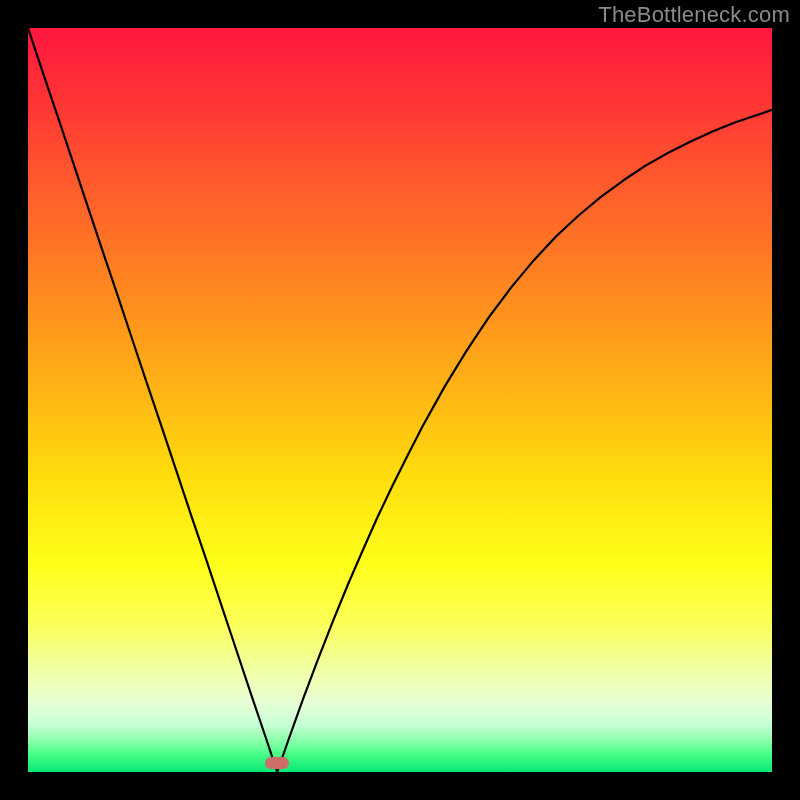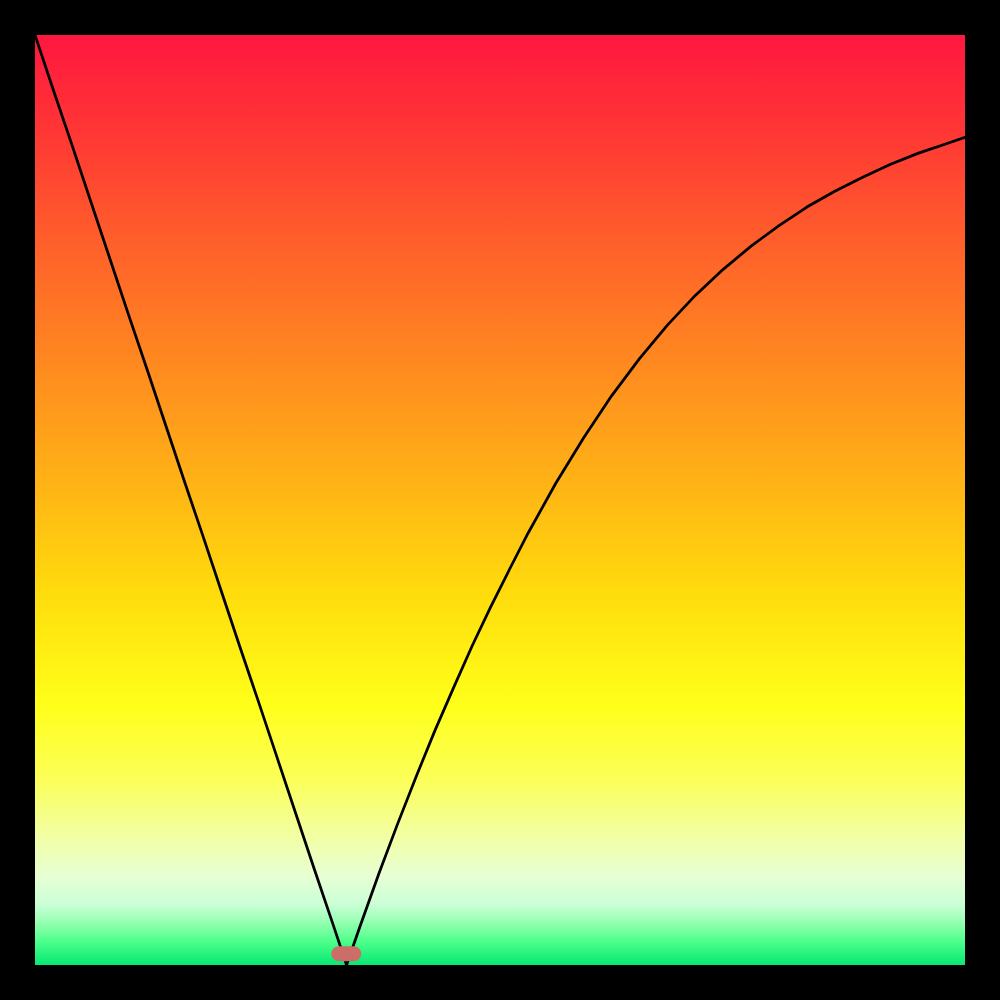--- a/index.html
+++ b/index.html
@@ -51,20 +51,21 @@
     border-radius: 6px;
     background: #cd6d67;
     z-index: 12;
     transform: translate(-50%, -50%);
   }
 </style>
 </head>
 <body>
 <div class="outer">
 
+  <div class="watermark">TheBottleneck.com</div>
 
   <div class="plot-area">
     <svg class="gradient" viewBox="0 0 744 744" preserveAspectRatio="none">
       <defs>
         <linearGradient id="bg-grad" x1="0" y1="0" x2="0" y2="1">
             <stop offset="0%" stop-color="#ff173f"></stop>
             <stop offset="10%" stop-color="#ff3535"></stop>
             <stop offset="22%" stop-color="#ff5e2b"></stop>
             <stop offset="35%" stop-color="#ff8820"></stop>
             <stop offset="48%" stop-color="#ffb216"></stop>

